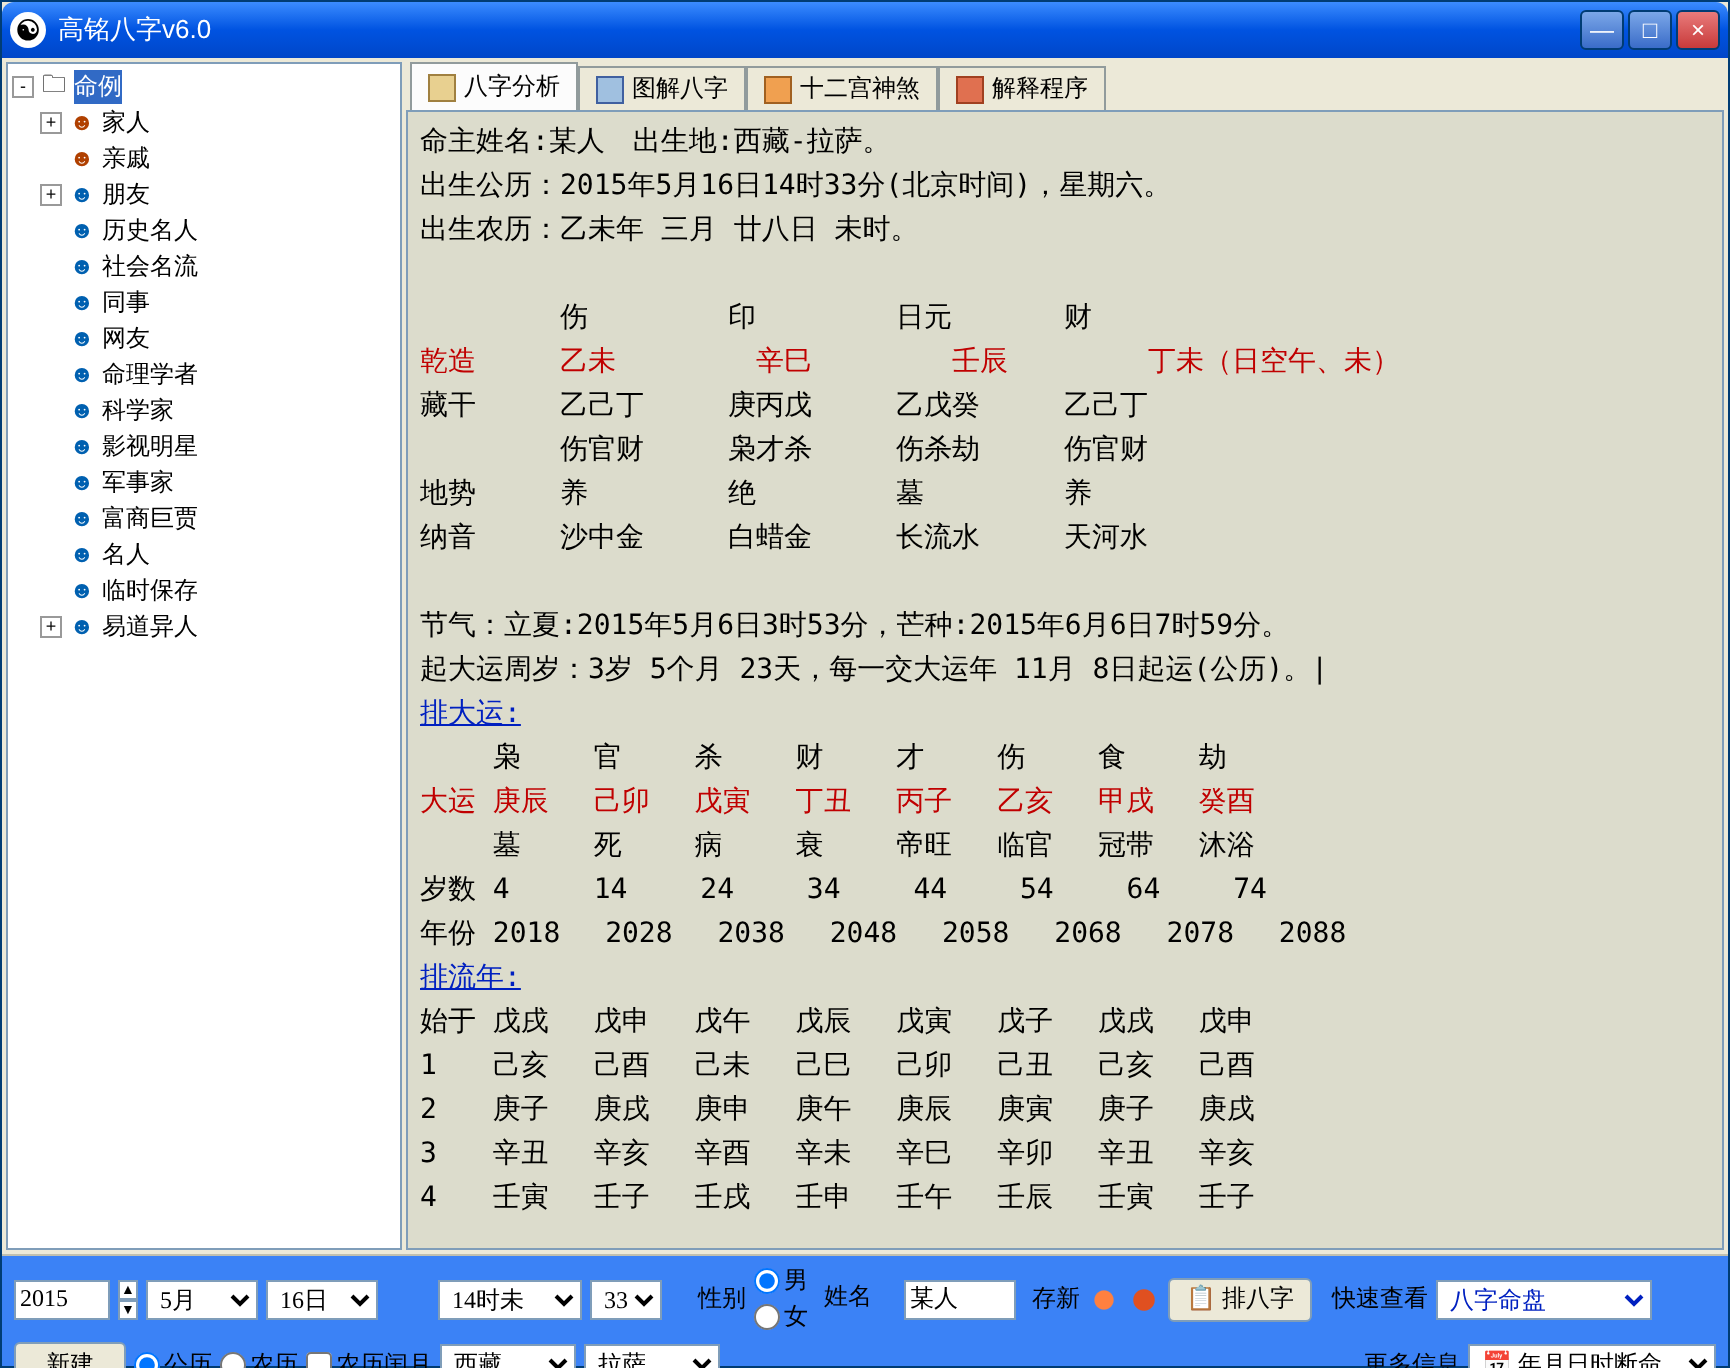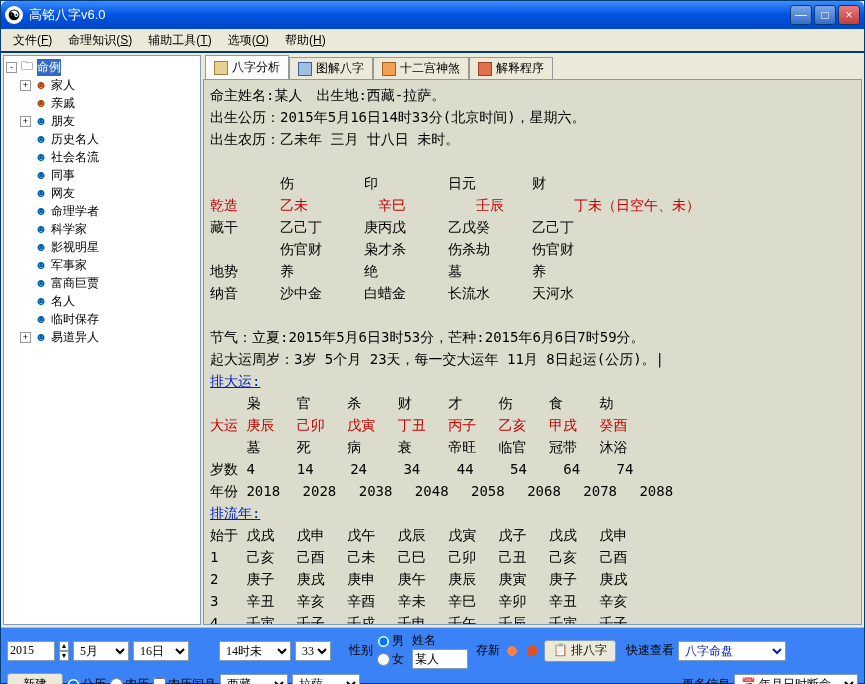--- a/index.html
+++ b/index.html
@@ -58,27 +58,20 @@
   <div class="titlebar">
     <div class="titlebar-icon">☯</div>
     <div class="titlebar-text">高铭八字v6.0</div>
     <div class="win-buttons">
       <div class="win-btn">—</div>
       <div class="win-btn">□</div>
       <div class="win-btn close">×</div>
     </div>
   </div>
 
-  <div class="menubar">
-    <span class="menu-item">文件(<span class="u">F</span>)</span>
-    <span class="menu-item">命理知识(<span class="u">S</span>)</span>
-    <span class="menu-item">辅助工具(<span class="u">T</span>)</span>
-    <span class="menu-item">选项(<span class="u">O</span>)</span>
-    <span class="menu-item">帮助(<span class="u">H</span>)</span>
-  </div>
 
   <div class="content">
     <div class="tree-panel">
       <div class="tree-root">
         <div class="tree-node">
           <span class="tree-toggle">-</span>
           <span class="tree-icon">🗀</span>
           <span class="tree-label selected">命例</span>
         </div>
         <div id="tree-children">
@@ -229,21 +222,21 @@
       <span style="display:flex;flex-direction:column;gap:1px">
         <label class="radio-lbl">
             <input type="radio" name="g" checked="" style="">
             <span>男</span>
           </label>
         <label class="radio-lbl">
             <input type="radio" name="g" style="">
             <span>女</span>
           </label>
       </span>
-      <span style="display:flex;flex-direction:column;gap:0;margin-left:4px">
+      <span style="display:flex;flex-direction:row;gap:16px;margin-left:4px">
         <span>姓名</span>
         <input class="ctl" style="width: 56px;" value="某人">
       </span>
       <span style="margin-left:4px">存新</span>
       <span class="bottom-icon bi1"></span>
       <span class="bottom-icon bi2"></span>
       <button class="btn">📋 <span>排八字</span></button>
       <span style="margin-left:6px">快速查看</span>
       <select class="ctl" style="width:108px;color:#0020c0"><option>八字命盘</option></select>
     </div>

